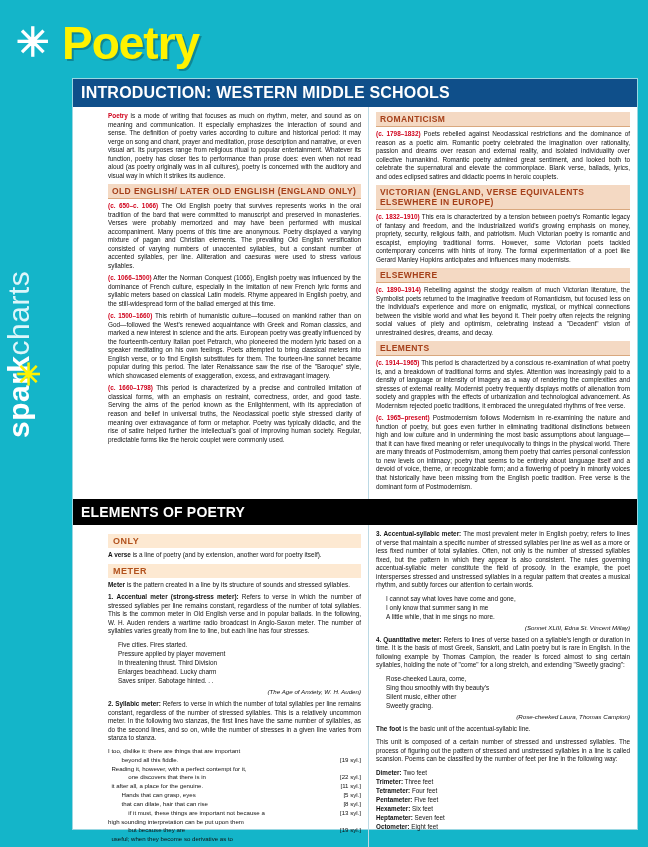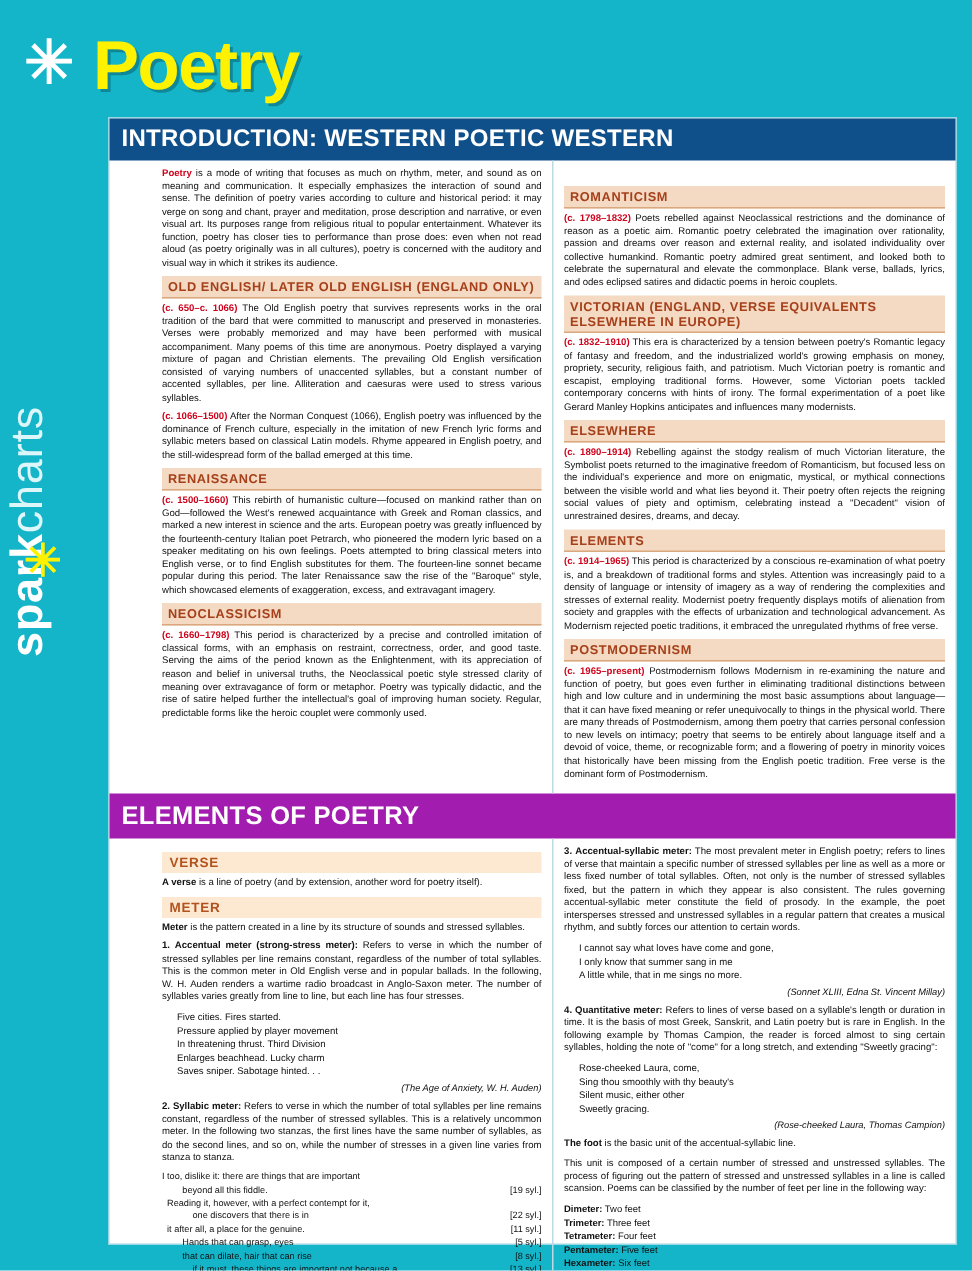--- a/index.html
+++ b/index.html
@@ -45,33 +45,33 @@
   .sheet {
     position:absolute; left:72px; top:78px; width:566px; height:752px;
     background:#ffffff; border:1px solid #9ad7e2;
   }
 
   .band {
     background:#0f4f8a; color:#ffffff;
     font-size:16px; font-weight:700; letter-spacing:0.2px;
     padding:5px 8px;
   }
-  .band.orange { background:#a21caf; font-size:17px; }
+  .band.orange { background:#000000; font-size:14px; }
 
   .cols { display:flex; gap:0; }
   .col { width:50%; padding:5px 7px 4px 7px; }
   .col.left { border-right:1px solid #bcd9e4;margin-left:28px; }
 
   .sechead {
     background:#f4d9c3; color:#a5401a;
     font-size:8.5px; font-weight:700; letter-spacing:0.4px;
     padding:2px 4px; margin:4px 0 3px 0;
     border-bottom:1px solid #d9a87e;
   }
-  .sechead.first { margin-top:12px; }
+  .sechead.first { margin-top:0; }
 
   p.body {
     margin:0 0 4px 0; font-size:6.4px; line-height:1.33; color:#111; text-align:justify;
   }
   .red { color:#d0021b; font-weight:700; }
   .bld { font-weight:700; }
 
   
   .sub {
     background:#fde9d2; color:#b2521d;
@@ -100,63 +100,60 @@
   <div class="rail">
     <div class="star-top">✳</div>
     <div class="rail-word"><span>spark</span><span class="thin">charts</span></div>
     <div class="star-bottom">✳</div>
   </div>
 
   <div class="title">Poetry</div>
 
   <div class="sheet">
 
-    <div class="band">INTRODUCTION: WESTERN POETIC WESTERN</div>
+    <div class="band">INTRODUCTION: WESTERN MIDDLE SCHOOLS</div>
 
     <div class="cols">
 
       <div class="col left">
         <p class="body"><span class="red">Poetry</span><span> is a mode of writing that focuses as much on rhythm, meter, and sound as on meaning and communication. It especially emphasizes the interaction of sound and sense. The definition of poetry varies according to culture and historical period: it may verge on song and chant, prayer and meditation, prose description and narrative, or even visual art. Its purposes range from religious ritual to popular entertainment. Whatever its function, poetry has closer ties to performance than prose does: even when not read aloud (as poetry originally was in all cultures), poetry is concerned with the auditory and visual way in which it strikes its audience.</span></p>
 
         <div class="sechead">OLD ENGLISH/ LATER OLD ENGLISH (ENGLAND ONLY)</div>
         <p class="body"><span class="red">(c. 650–c. 1066)</span><span> The Old English poetry that survives represents works in the oral tradition of the bard that were committed to manuscript and preserved in monasteries. Verses were probably memorized and may have been performed with musical accompaniment. Many poems of this time are anonymous. Poetry displayed a varying mixture of pagan and Christian elements. The prevailing Old English versification consisted of varying numbers of unaccented syllables, but a constant number of accented syllables, per line. Alliteration and caesuras were used to stress various syllables.</span></p>
 
         <p class="body"><span class="red">(c. 1066–1500)</span><span> After the Norman Conquest (1066), English poetry was influenced by the dominance of French culture, especially in the imitation of new French lyric forms and syllabic meters based on classical Latin models. Rhyme appeared in English poetry, and the still-widespread form of the ballad emerged at this time.</span></p>
 
-        <div class="sechead">RENAISSANCE</div>
         <p class="body"><span class="red">(c. 1500–1660)</span><span> This rebirth of humanistic culture—focused on mankind rather than on God—followed the West's renewed acquaintance with Greek and Roman classics, and marked a new interest in science and the arts. European poetry was greatly influenced by the fourteenth-century Italian poet Petrarch, who pioneered the modern lyric based on a speaker meditating on his own feelings. Poets attempted to bring classical meters into English verse, or to find English substitutes for them. The fourteen-line sonnet became popular during this period. The later Renaissance saw the rise of the "Baroque" style, which showcased elements of exaggeration, excess, and extravagant imagery.</span></p>
 
-        <div class="sechead">NEOCLASSICISM</div>
         <p class="body"><span class="red">(c. 1660–1798)</span><span> This period is characterized by a precise and controlled imitation of classical forms, with an emphasis on restraint, correctness, order, and good taste. Serving the aims of the period known as the Enlightenment, with its appreciation of reason and belief in universal truths, the Neoclassical poetic style stressed clarity of meaning over extravagance of form or metaphor. Poetry was typically didactic, and the rise of satire helped further the intellectual's goal of improving human society. Regular, predictable forms like the heroic couplet were commonly used.</span></p>
       </div>
 
       <div class="col">
         <div class="sechead first">ROMANTICISM</div>
         <p class="body"><span class="red">(c. 1798–1832)</span><span> Poets rebelled against Neoclassical restrictions and the dominance of reason as a poetic aim. Romantic poetry celebrated the imagination over rationality, passion and dreams over reason and external reality, and isolated individuality over collective humankind. Romantic poetry admired great sentiment, and looked both to celebrate the supernatural and elevate the commonplace. Blank verse, ballads, lyrics, and odes eclipsed satires and didactic poems in heroic couplets.</span></p>
 
         <div class="sechead">VICTORIAN (ENGLAND, VERSE EQUIVALENTS ELSEWHERE IN EUROPE)</div>
         <p class="body"><span class="red">(c. 1832–1910)</span><span> This era is characterized by a tension between poetry's Romantic legacy of fantasy and freedom, and the industrialized world's growing emphasis on money, propriety, security, religious faith, and patriotism. Much Victorian poetry is romantic and escapist, employing traditional forms. However, some Victorian poets tackled contemporary concerns with hints of irony. The formal experimentation of a poet like Gerard Manley Hopkins anticipates and influences many modernists.</span></p>
 
         <div class="sechead">ELSEWHERE</div>
         <p class="body"><span class="red">(c. 1890–1914)</span><span> Rebelling against the stodgy realism of much Victorian literature, the Symbolist poets returned to the imaginative freedom of Romanticism, but focused less on the individual's experience and more on enigmatic, mystical, or mythical connections between the visible world and what lies beyond it. Their poetry often rejects the reigning social values of piety and optimism, celebrating instead a "Decadent" vision of unrestrained desires, dreams, and decay.</span></p>
 
         <div class="sechead">ELEMENTS</div>
         <p class="body"><span class="red">(c. 1914–1965)</span><span> This period is characterized by a conscious re-examination of what poetry is, and a breakdown of traditional forms and styles. Attention was increasingly paid to a density of language or intensity of imagery as a way of rendering the complexities and stresses of external reality. Modernist poetry frequently displays motifs of alienation from society and grapples with the effects of urbanization and technological advancement. As Modernism rejected poetic traditions, it embraced the unregulated rhythms of free verse.</span></p>
 
-        <div class="sechead">POSTMODERNISM</div>
         <p class="body"><span class="red">(c. 1965–present)</span><span> Postmodernism follows Modernism in re-examining the nature and function of poetry, but goes even further in eliminating traditional distinctions between high and low culture and in undermining the most basic assumptions about language—that it can have fixed meaning or refer unequivocally to things in the physical world. There are many threads of Postmodernism, among them poetry that carries personal confession to new levels on intimacy; poetry that seems to be entirely about language itself and a devoid of voice, theme, or recognizable form; and a flowering of poetry in minority voices that historically have been missing from the English poetic tradition. Free verse is the dominant form of Postmodernism.</span></p>
       </div>
     </div>
 
     <div class="band orange">ELEMENTS OF POETRY</div>
 
     <div class="cols">
 
       <div class="col left">
-        <div class="sub">VERSE</div>
+        <div class="sub">ONLY</div>
         <p class="note"><span class="bld">A verse</span><span> is a line of poetry (and by extension, another word for poetry itself).</span></p>
 
         <div class="sub">METER</div>
         <p class="note"><span class="bld">Meter</span><span> is the pattern created in a line by its structure of sounds and stressed syllables.</span></p>
 
         <p class="numitem">
           <span class="n">1.</span>
           <span class="bld">Accentual meter (strong-stress meter):</span><span> Refers to verse in which the number of stressed syllables per line remains constant, regardless of the number of total syllables. This is the common meter in Old English verse and in popular ballads. In the following, W. H. Auden renders a wartime radio broadcast in Anglo-Saxon meter. The number of syllables varies greatly from line to line, but each line has four stresses.</span>
         </p>
         <div class="verse">

